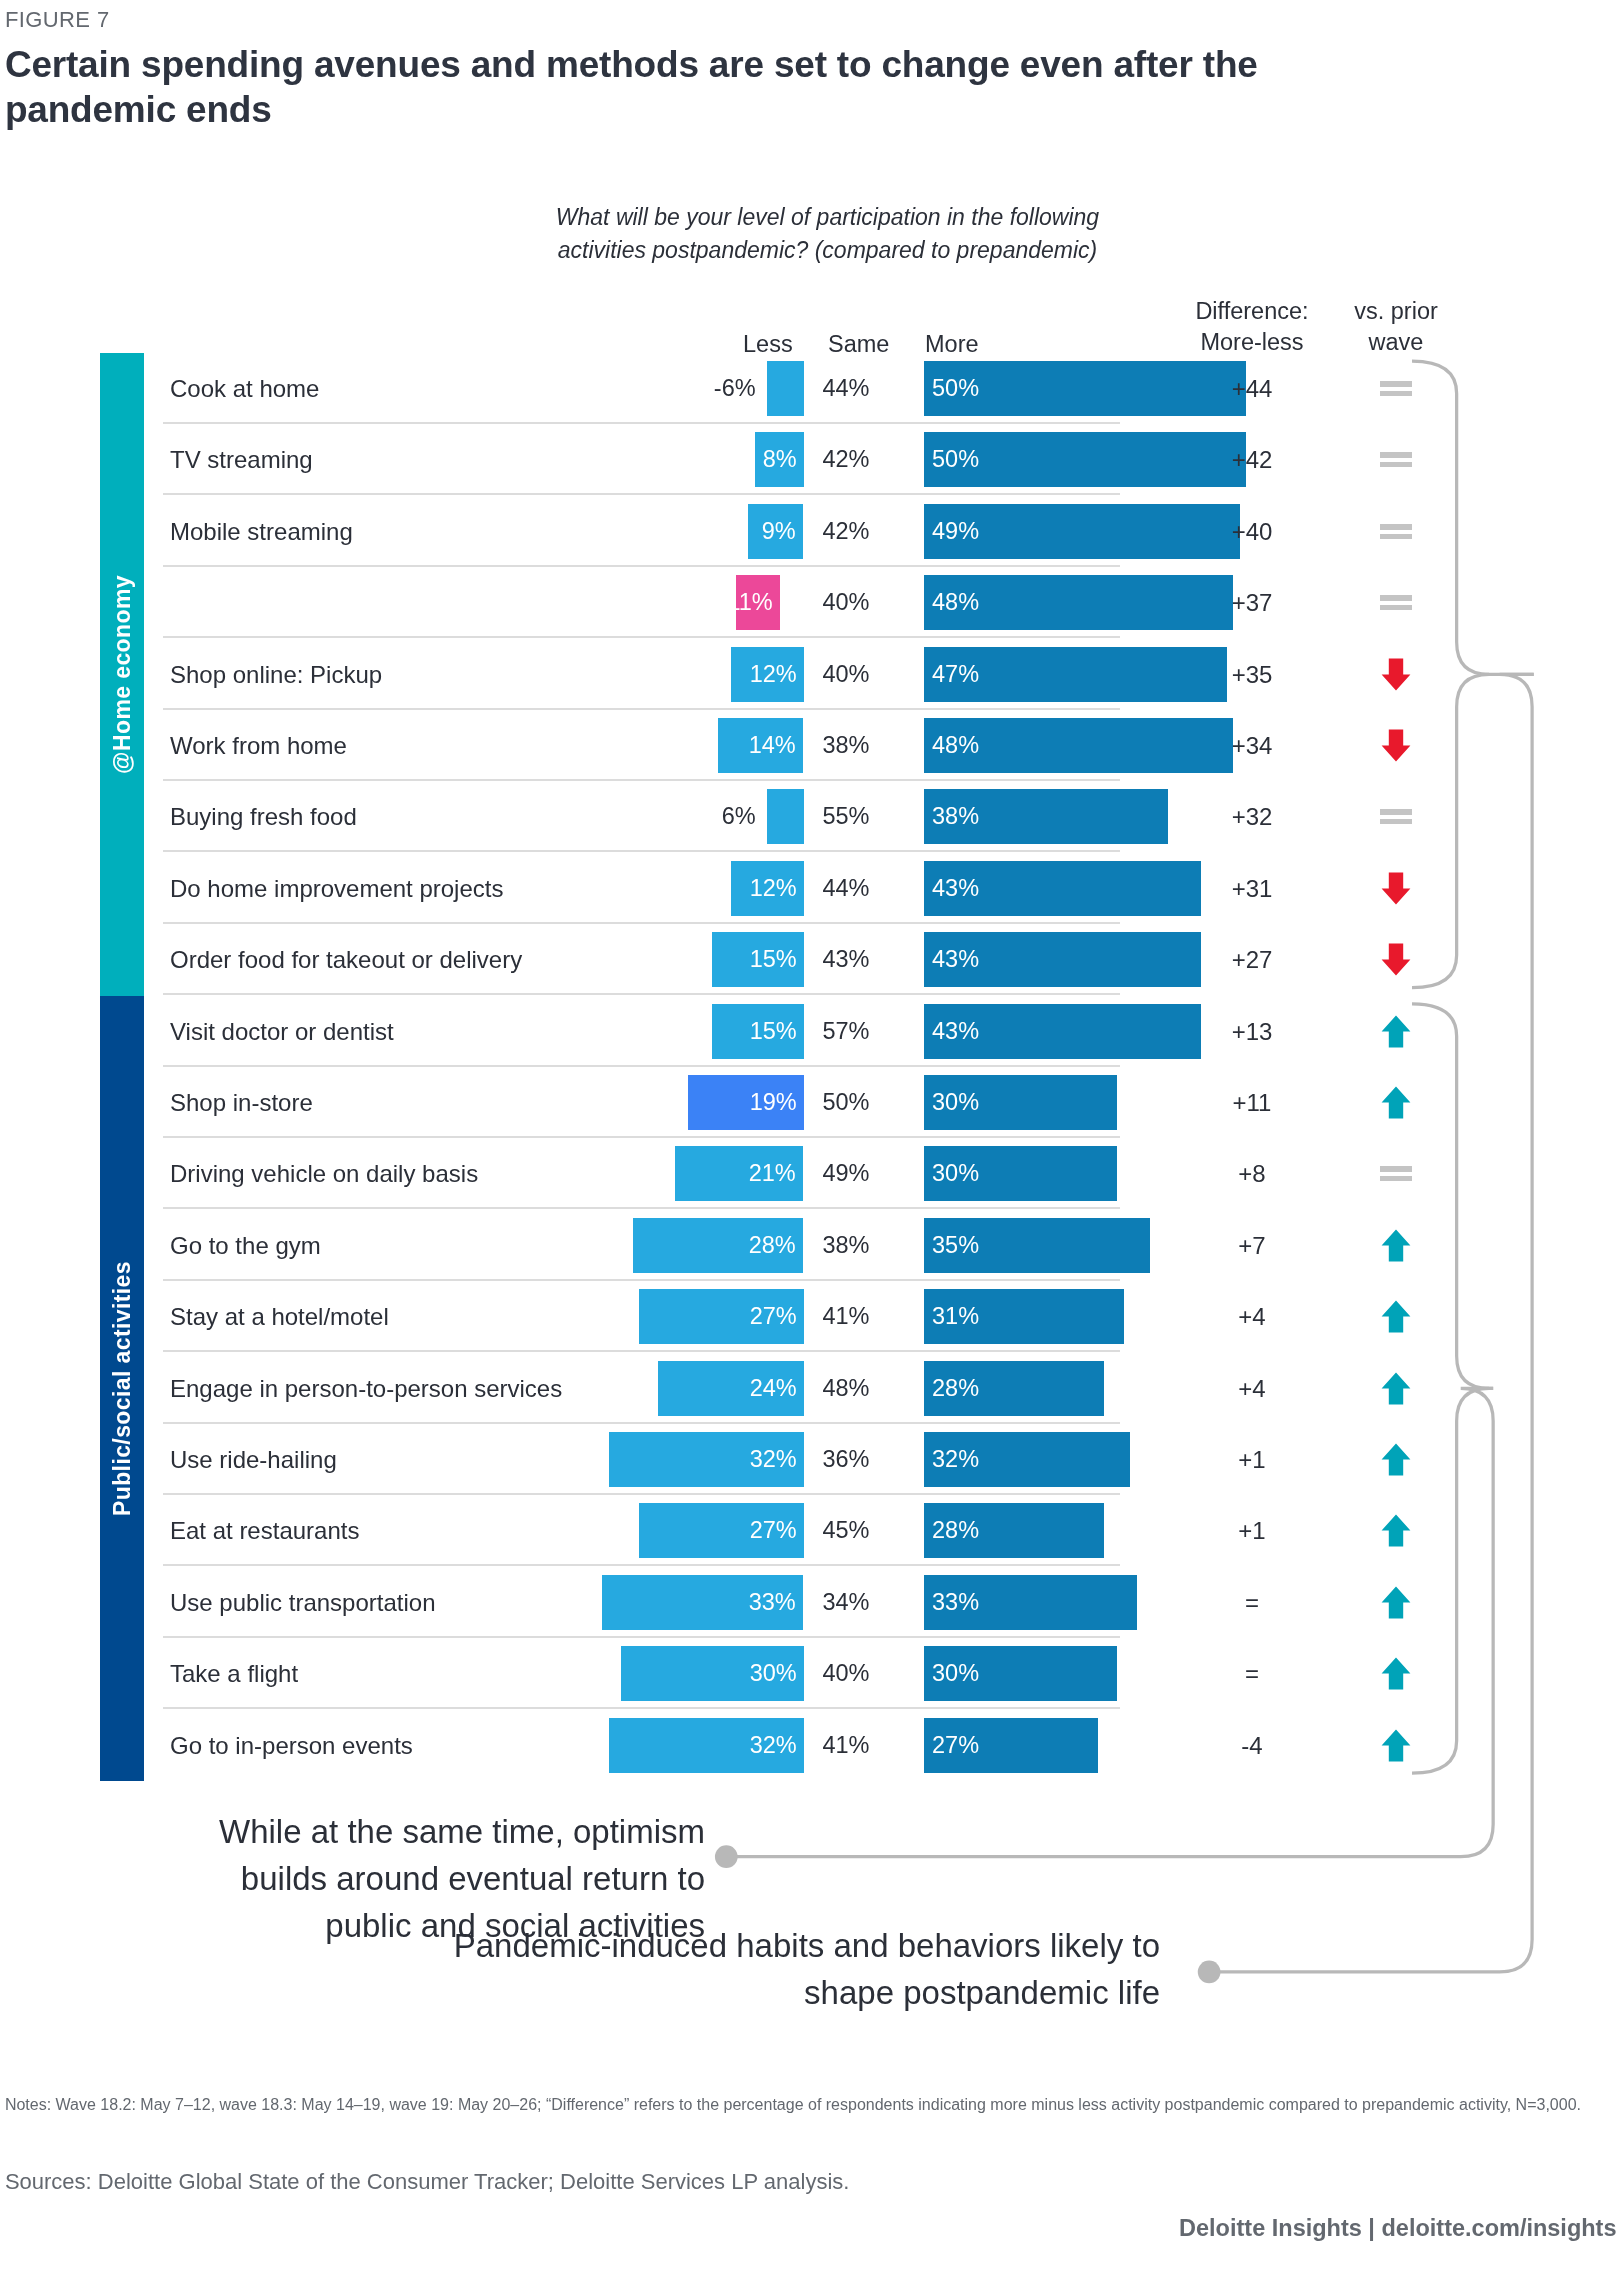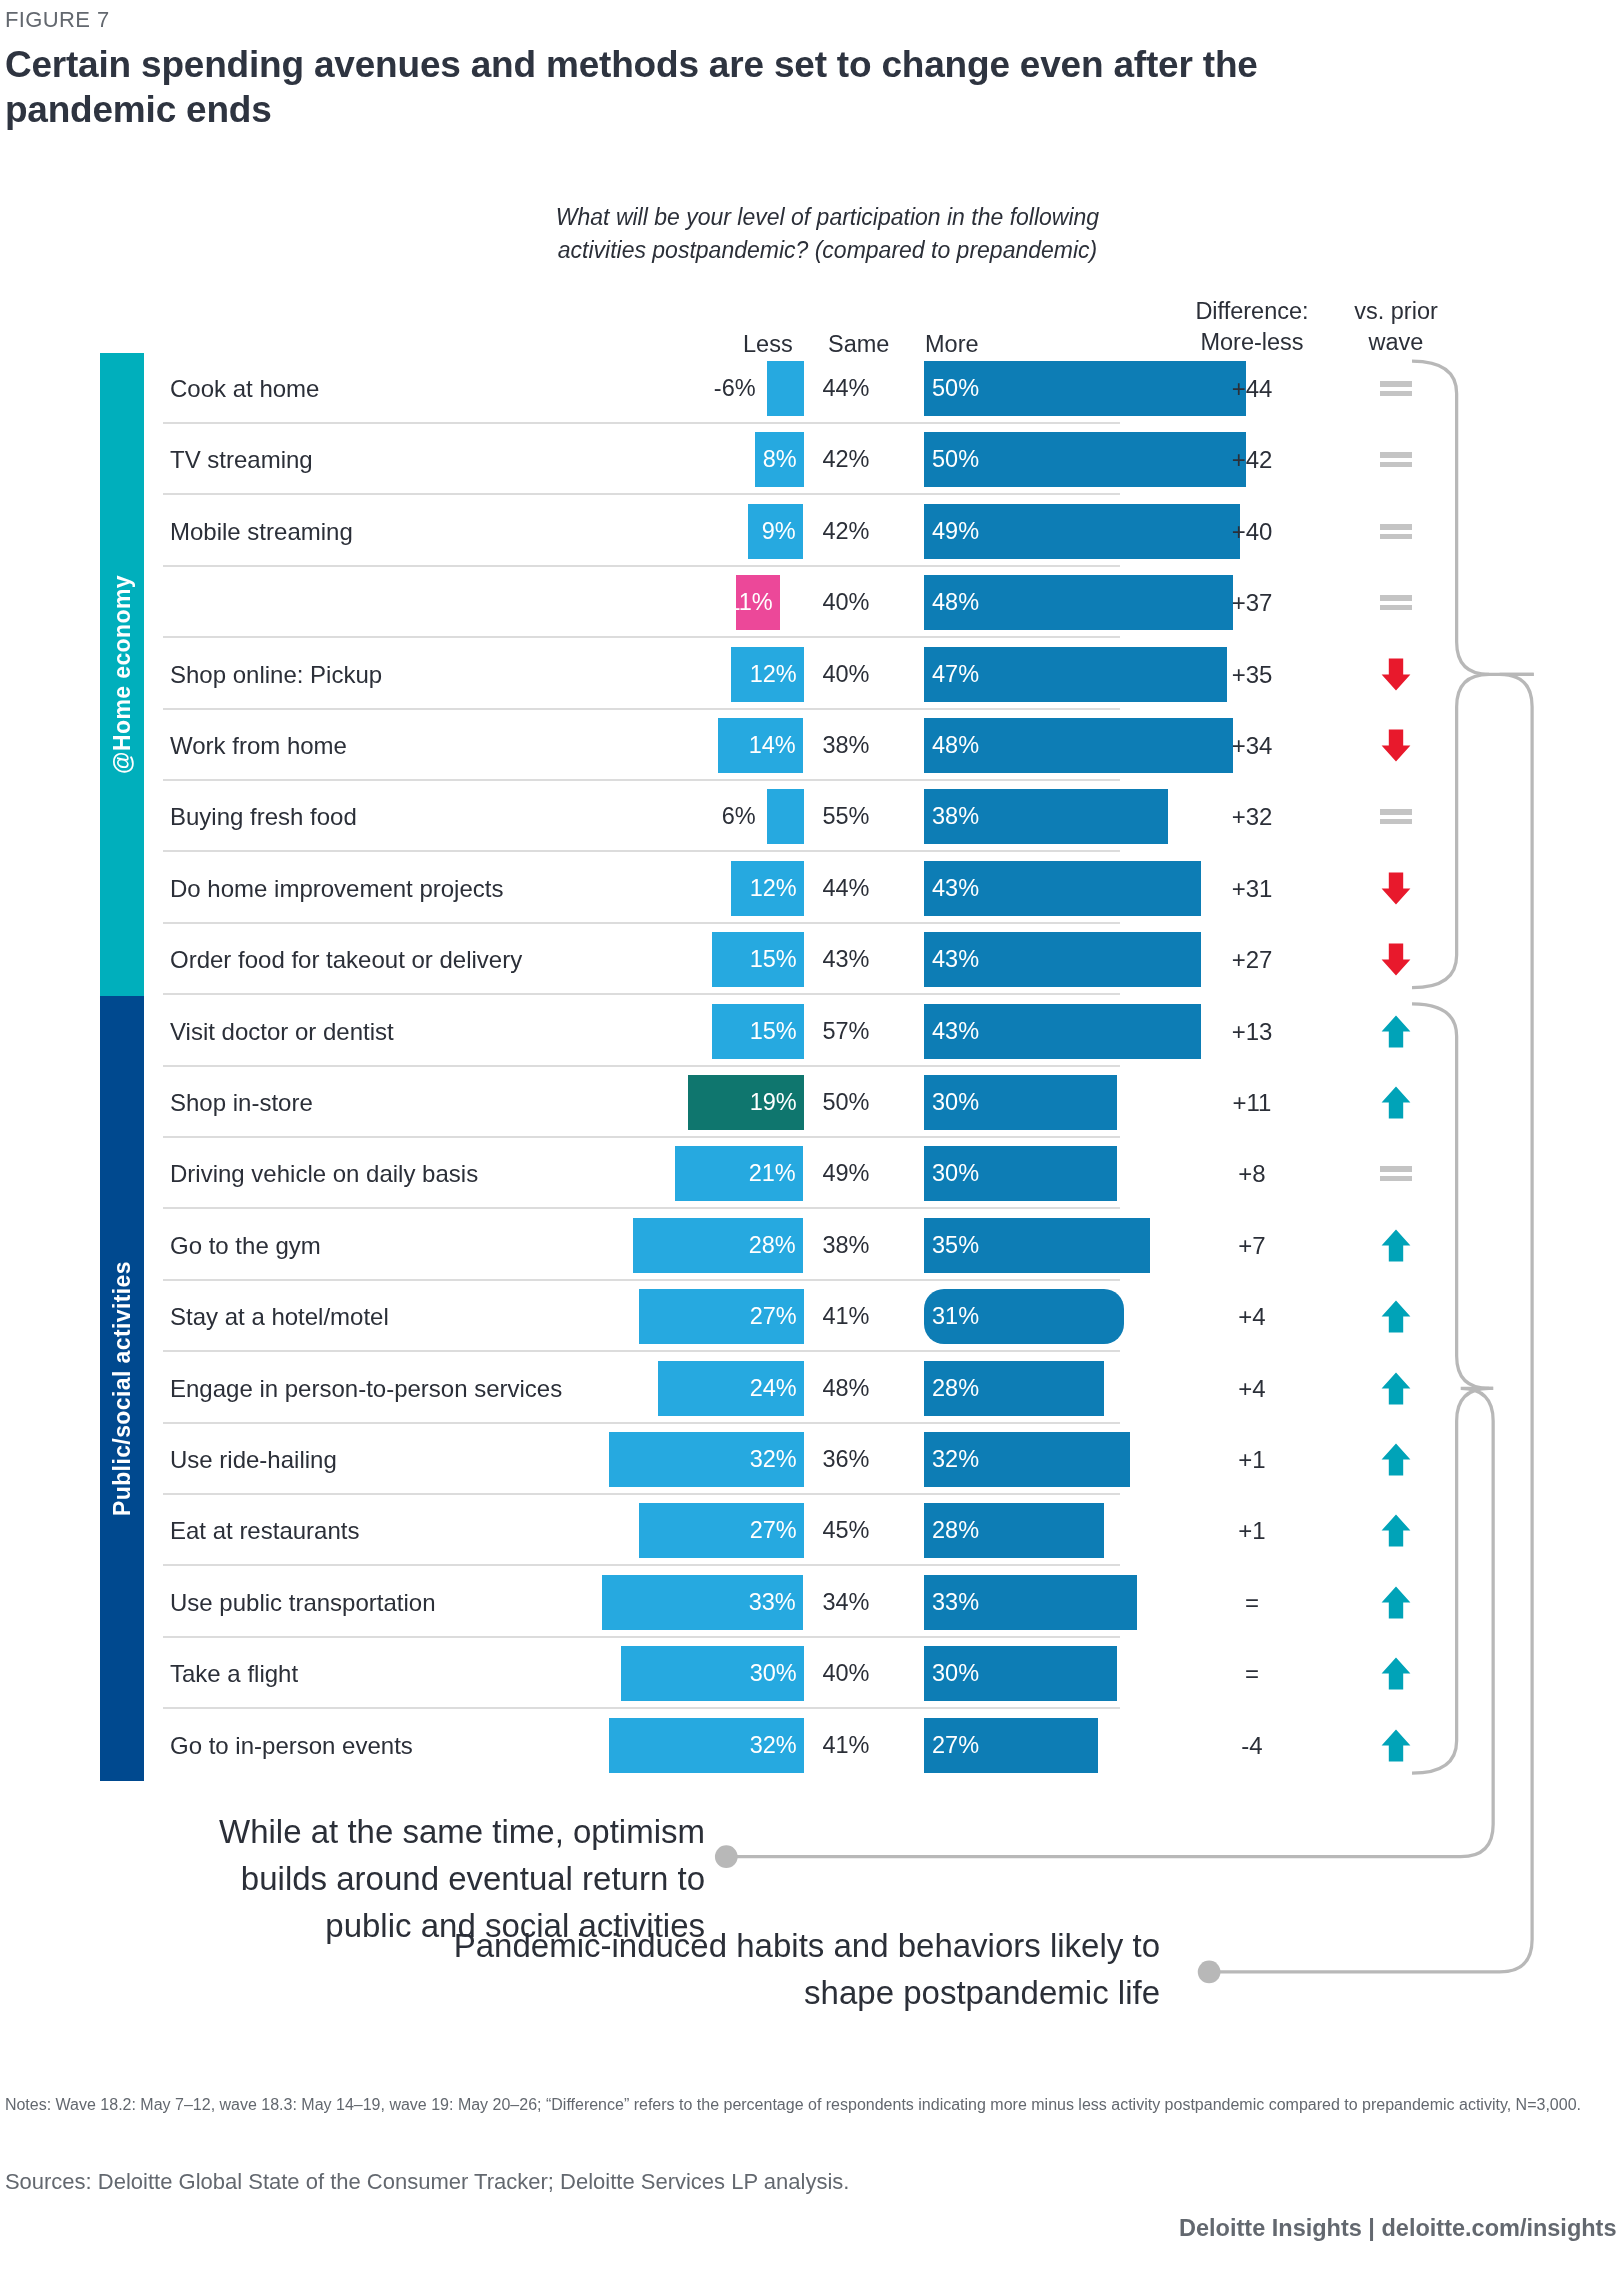--- a/index.html
+++ b/index.html
@@ -322,21 +322,21 @@
         <div class="diff-val">+13</div>
         <div class="wave-cell">
           <svg class="ico-up" width="32" height="39" viewBox="0 0 40 48">
             <polygon points="20,4 38,24 29,24 29,44 11,44 11,24 2,24" fill="#00A3B8"></polygon>
           </svg>
         </div>
       </div>
       <div class="row" style="top: 1067px;">
         <div class="rule"></div>
         <div class="act">Shop in-store</div>
-        <div class="bar-less" style="left: 544px; width: 116px; background: #0f766e;">
+        <div class="bar-less" style="left: 544px; width: 116px; background: #3b82f6;">
           <span class="v">19%</span>
         </div>
         <div class="same-val" style="left: 663px;">50%</div>
         <div class="bar-more" style="left: 780px; width: 193px; background: rgb(13, 125, 181);">
           <span class="v">30%</span>
         </div>
         <div class="diff-val">+11</div>
         <div class="wave-cell">
           <svg class="ico-up" width="32" height="39" viewBox="0 0 40 48">
             <polygon points="20,4 38,24 29,24 29,44 11,44 11,24 2,24" fill="#00A3B8"></polygon>
@@ -378,21 +378,21 @@
           </svg>
         </div>
       </div>
       <div class="row" style="top: 1281px;">
         <div class="rule"></div>
         <div class="act">Stay at a hotel/motel</div>
         <div class="bar-less" style="left: 495px; width: 165px; background: rgb(38, 169, 224);">
           <span class="v">27%</span>
         </div>
         <div class="same-val" style="left: 663px;">41%</div>
-        <div class="bar-more" style="left: 780px; width: 200px; background: rgb(13, 125, 181); border-radius: 20px;">
+        <div class="bar-more" style="left: 780px; width: 200px; background: rgb(13, 125, 181);">
           <span class="v">31%</span>
         </div>
         <div class="diff-val">+4</div>
         <div class="wave-cell">
           <svg class="ico-up" width="32" height="39" viewBox="0 0 40 48">
             <polygon points="20,4 38,24 29,24 29,44 11,44 11,24 2,24" fill="#00A3B8"></polygon>
           </svg>
         </div>
       </div>
       <div class="row" style="top: 1353px;">

